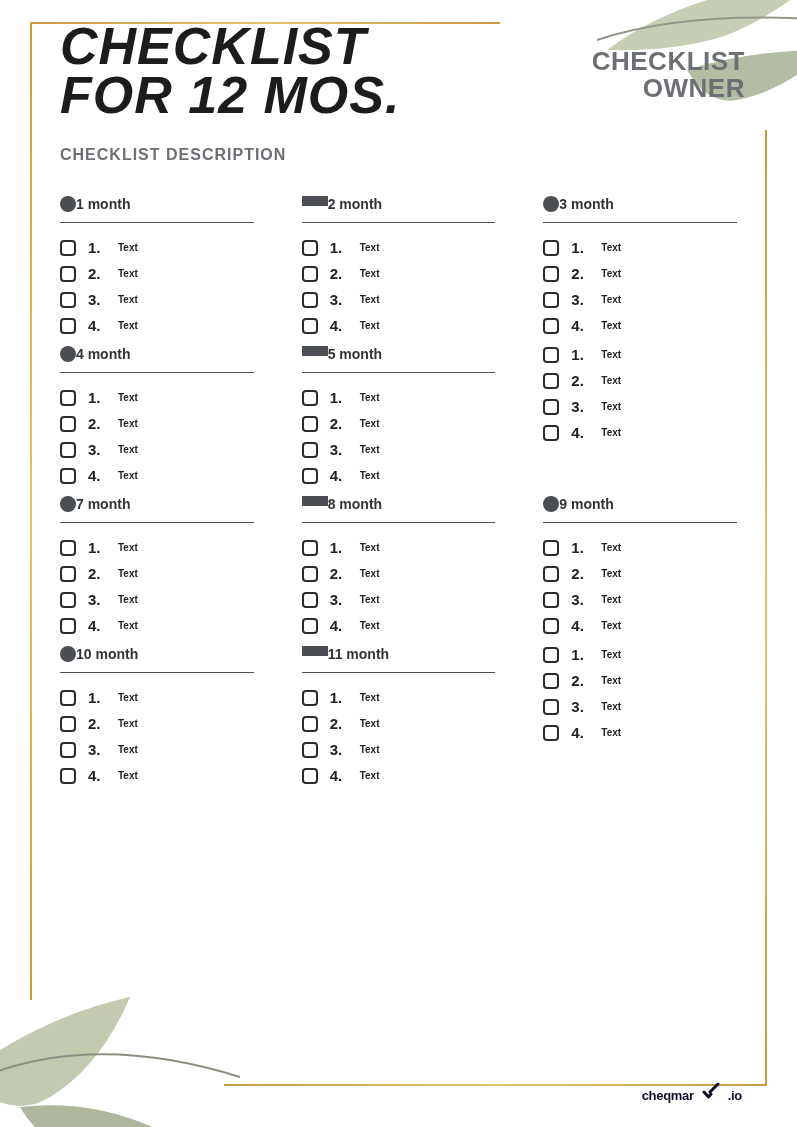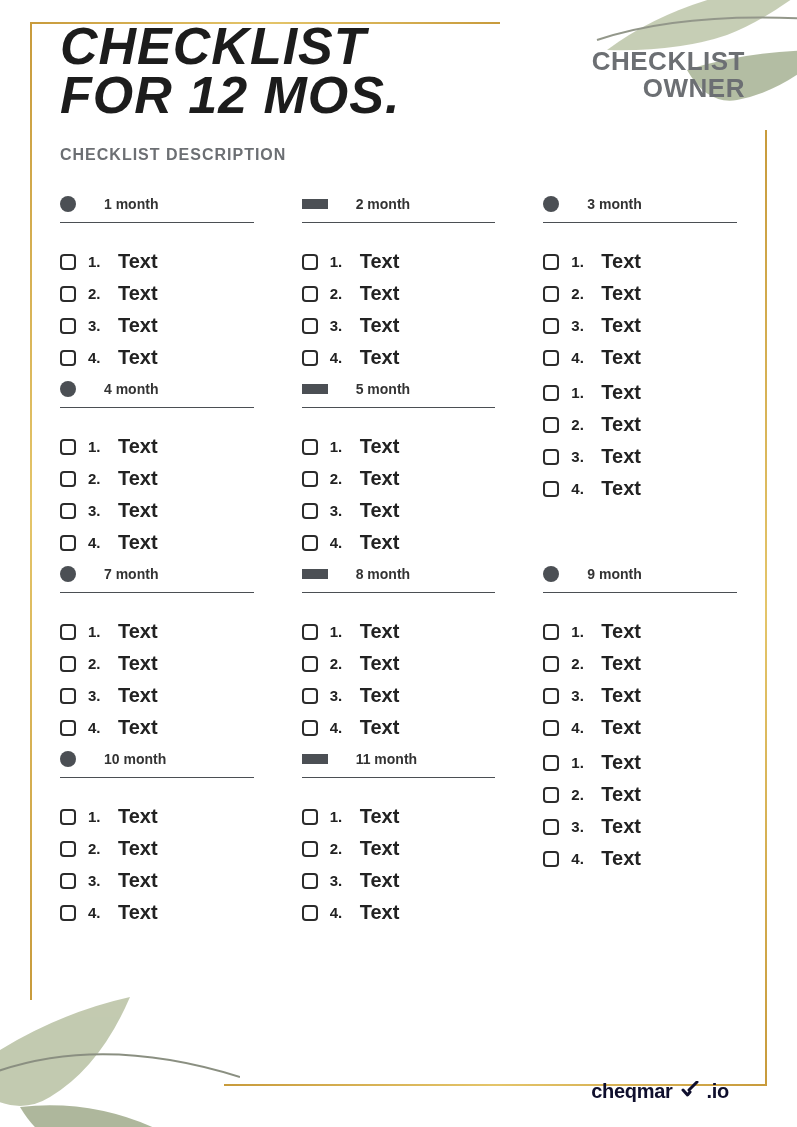--- a/index.html
+++ b/index.html
@@ -56,47 +56,47 @@
   
   .grid {
     position: absolute; top: 190px; left: 60px; right: 60px;
     display: grid;
     grid-template-columns: repeat(3, 1fr);
     column-gap: 48px;
     row-gap: 6px;
   }
   .month { padding-top: 6px; }
   .month-header {
-    display: flex; align-items: center; gap: 28px;
+    display: flex; align-items: flex-start; gap: 0;
     padding-bottom: 10px;
     border-bottom: 1.5px solid #4b4f54;
-    margin-bottom: 27px;
+    margin-bottom: 16px;
   }
   .bullet-circle {
     width: 16px; height: 16px; border-radius: 50%; background: #4b4f54;
   }
   .bullet-bar {
     width: 26px; height: 10px; background: #4b4f54;
   }
   .month-title {
     font-weight: 700; font-size: 14px; color: #333;
   }
   .items { display: flex; flex-direction: column; gap: 9px; }
   .item { display: flex; align-items: center; gap: 12px; }
   .checkbox {
     width: 16px; height: 16px; border: 2px solid #2b2b2b;
     border-radius: 4px; flex: none; background: #fff;
   }
   .item-num { font-weight: 700; font-size: 15px; width: 18px; }
-  .item-text { font-weight: 600; font-size: 20px; }
+  .item-text { font-weight: 600; font-size: 10px; }
 
   
   .brand {
-    position: absolute; bottom: 24px; right: 68px;
-    font-weight: 800; font-size: 20px; color: #0f0f2d;
+    position: absolute; bottom: 24px; right: 55px;
+    font-weight: 800; font-size: 13px; color: #0f0f2d;
     display: flex; align-items: baseline; gap: 8px;
     letter-spacing: -0.3px;
   }
   .brand .io { font-weight: 800; text-align: center; }
   .brand svg { position: relative; top: 1px; }
 </style>
 </head>
 <body>
 
 <svg class="leaf-tr" viewBox="0 0 260 160">

